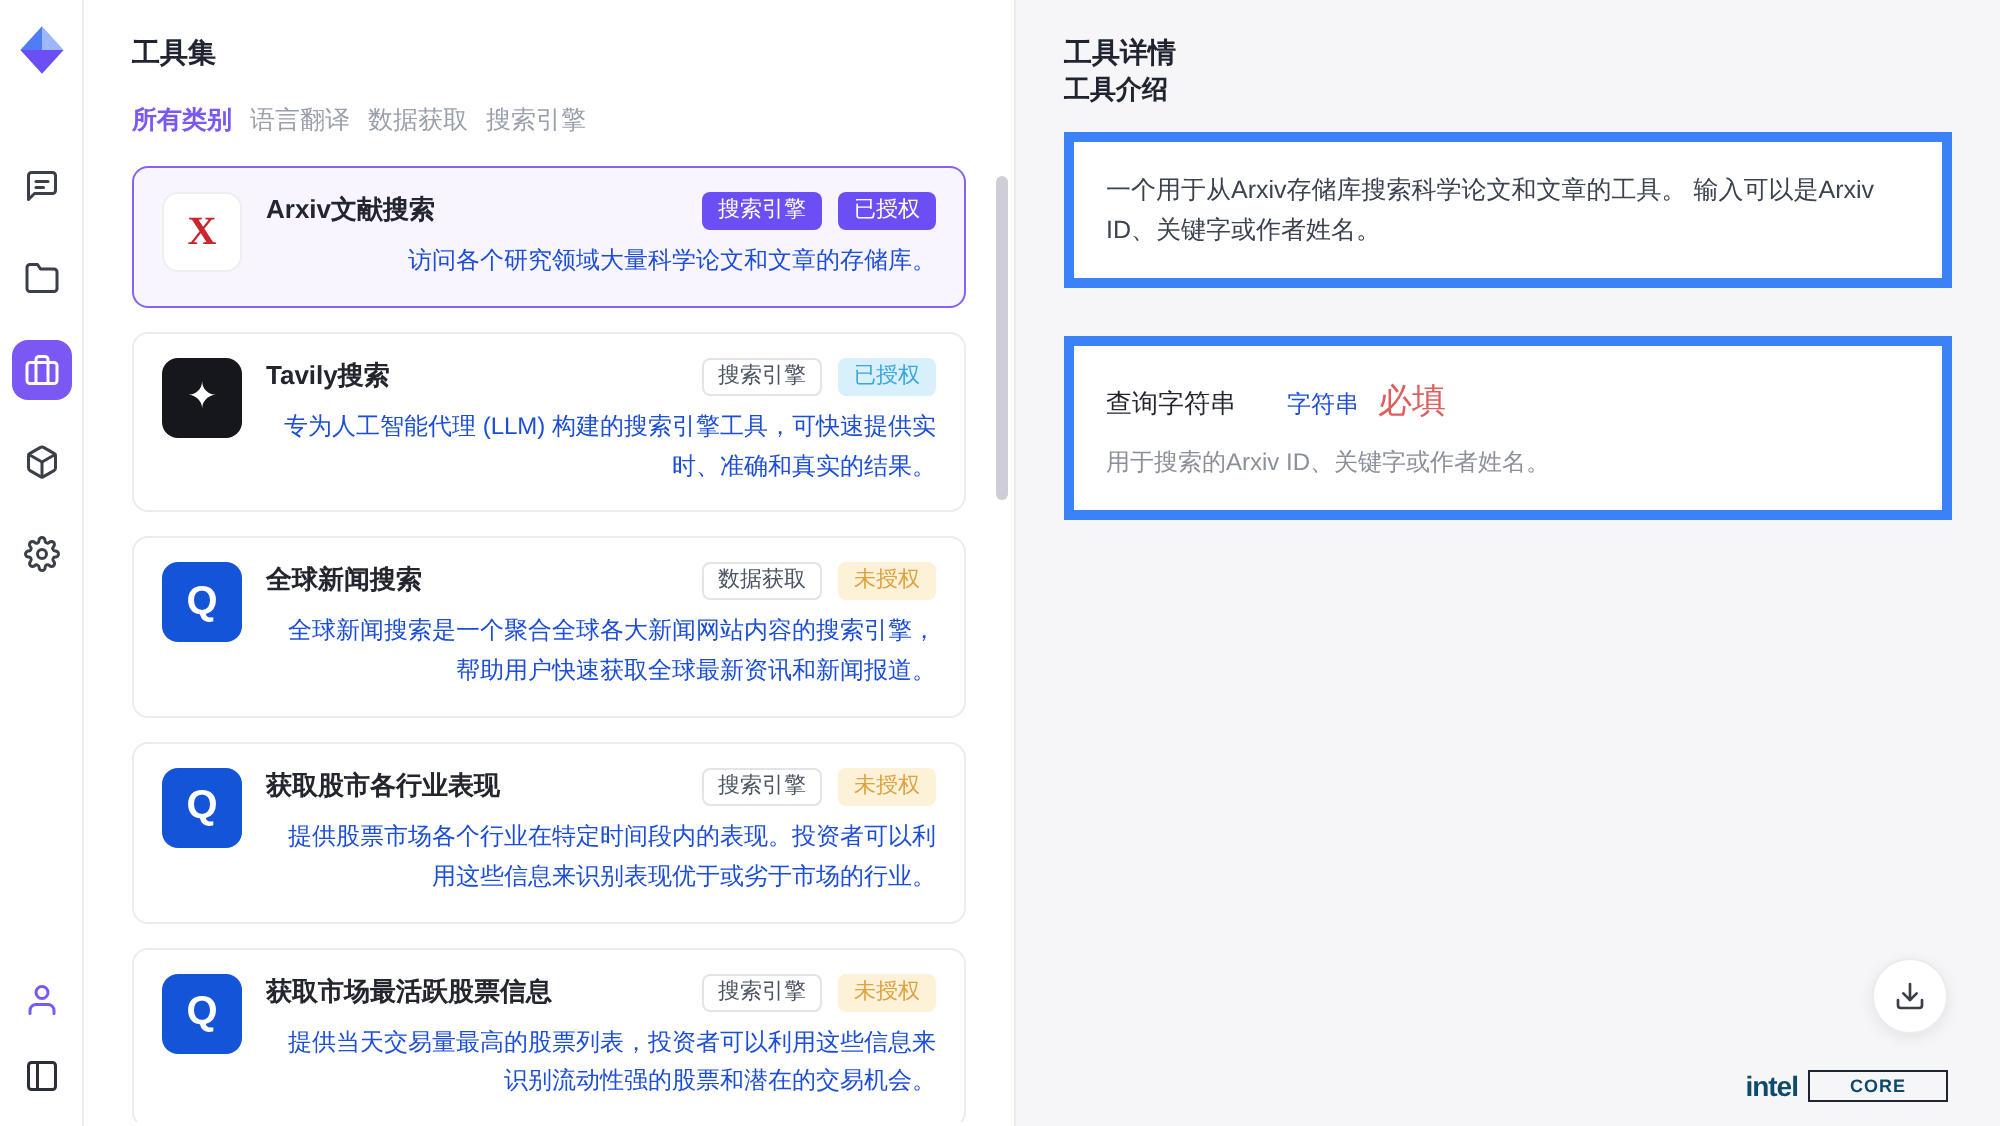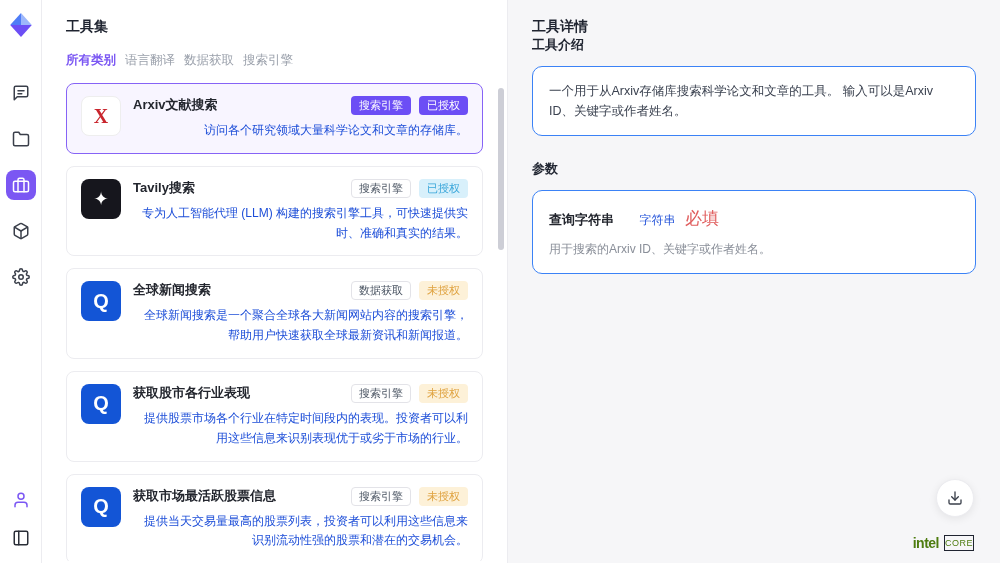--- a/index.html
+++ b/index.html
@@ -79,47 +79,47 @@
     position: absolute; right: 3px; top: 88px;
     width: 6px; height: 162px; border-radius: 3px; background: #cdced6;
     cursor: pointer;
   }
 
   
   .right-panel { flex: 1; padding: 18px 24px; position: relative; }
   .detail-title { font-size: 14px; font-weight: bold; }
   .section-title { font-size: 13px; font-weight: bold; margin-bottom: 12px; }
   .detail-box {
-    background: #ffffff; border: 1px solid #3b82f6; border-radius: 10px;
+    background: #ffffff; border: 5px solid #3b82f6; border-radius: 0;
     padding: 14px 16px; font-size: 12.5px; color: #3b4250;
     margin-bottom: 24px; line-height: 1.6;
   }
-  .param-name { font-size: 13px; font-weight: bold; color: #23262e; }
+  .param-name { font-size: 13px; font-weight: normal; color: #23262e; }
   .param-type { font-size: 12px; color: #1d4ed8; margin-left: 22px; font-family: Liberation Mono, monospace; }
   .param-required { font-size: 17px; color: #e05d5d; margin-left: 6px; }
   .param-desc { margin-top: 8px; font-size: 12px; color: #8a8f99; }
 
   .fab {
     position: absolute; right: 26px; bottom: 46px;
     width: 38px; height: 38px; border-radius: 50%;
     background: #ffffff; border: 1px solid #ececf0;
     box-shadow: 0 2px 8px rgba(0,0,0,0.08);
     display: flex; align-items: center; justify-content: center;
     color: #3a3f4a; cursor: pointer;
   }
   .fab svg { width: 16px; height: 16px; }
 
   .brand {
     position: absolute; right: 26px; bottom: 12px;
-    display: flex; align-items: center; gap: 5px; color: #4d7c0f;
+    display: flex; align-items: center; gap: 5px; color: #0c4a6e;
   }
   .brand .brand-name { font-size: 14px; font-weight: bold; letter-spacing: -0.5px; }
   .brand .brand-sub {
-    font-size: 9px; font-weight: normal; border: 1px solid #1f2430;
-    padding: 2px 0; letter-spacing: 0.5px;
+    font-size: 9px; font-weight: bold; border: 1px solid #1f2430;
+    padding: 2px 20px; letter-spacing: 0.5px;
   }
 </style>
 </head>
 <body>
 
 <nav class="rail">
   <div class="logo">
     <svg viewBox="0 0 24 24" width="26" height="26">
       <path d="M12 1 L22 12 L12 12 Z" fill="#9db7fb"></path>
       <path d="M12 1 L2 12 L12 12 Z" fill="#4f7df7"></path>
@@ -263,21 +263,20 @@
 </section>
 
 <section class="right-panel">
   <h1 class="detail-title">工具详情</h1>
 
   <h2 class="section-title">工具介绍</h2>
   <div class="detail-box">
     <span>一个用于从Arxiv存储库搜索科学论文和文章的工具。 输入可以是Arxiv ID、关键字或作者姓名。</span>
   </div>
 
-  <h2 class="section-title">参数</h2>
   <div class="detail-box">
     <div>
       <span class="param-name">查询字符串</span>
       <span class="param-type">字符串</span>
       <span class="param-required">必填</span>
     </div>
     <div class="param-desc">用于搜索的Arxiv ID、关键字或作者姓名。</div>
   </div>
 
   <div class="fab">

